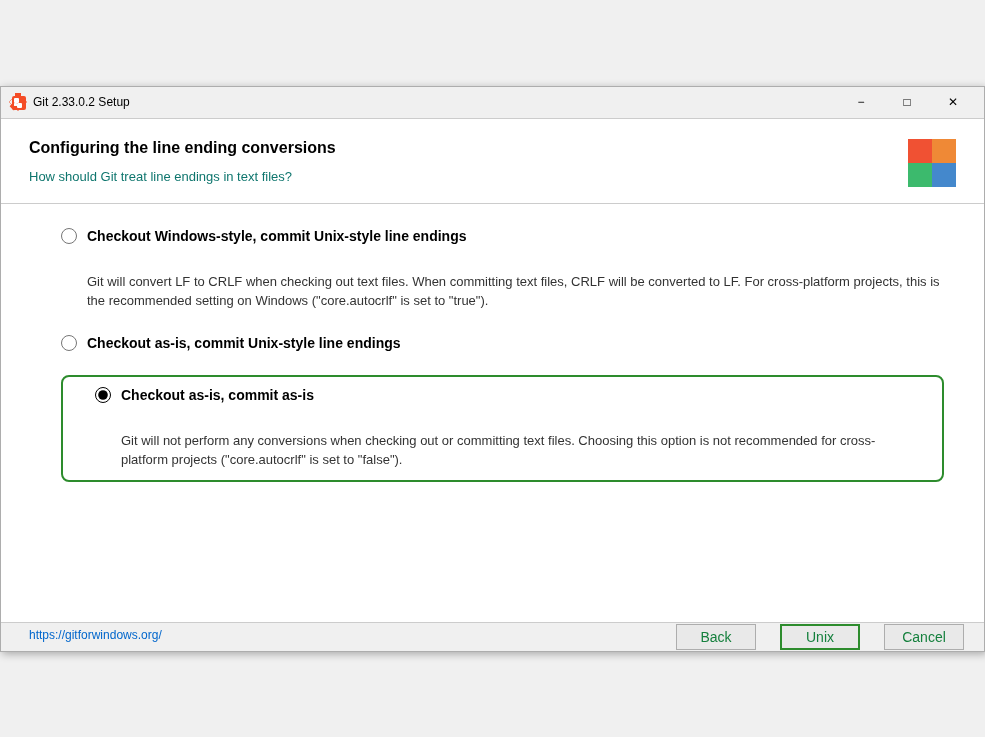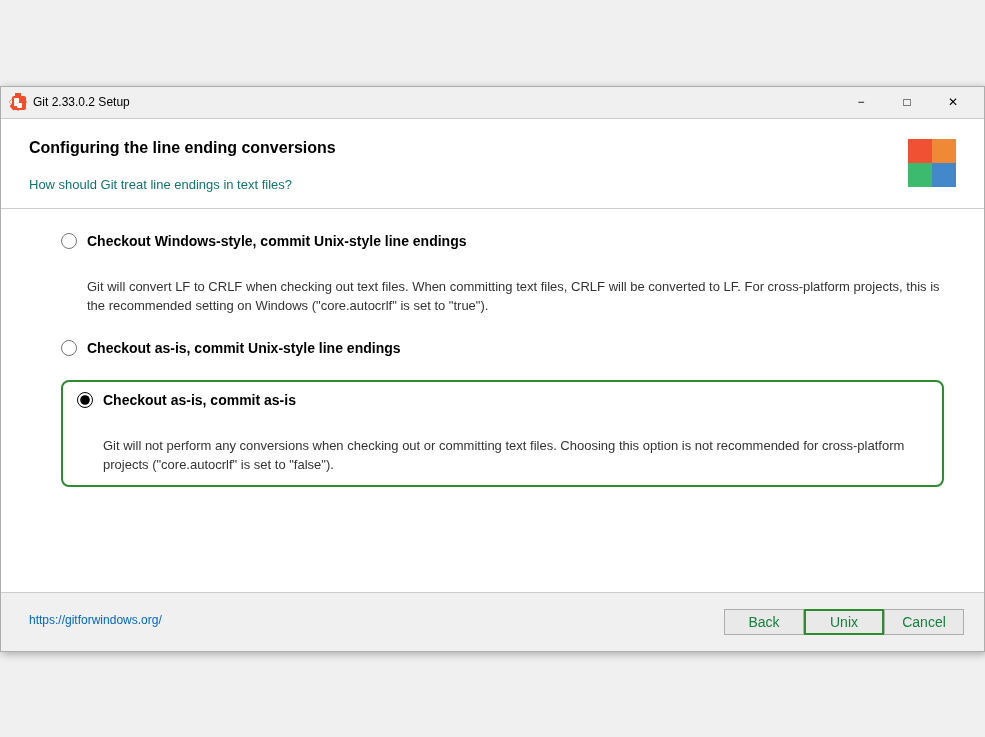--- a/index.html
+++ b/index.html
@@ -68,21 +68,21 @@
       justify-content: space-between;
       flex-shrink: 0;
     }
     .header-text {
       flex: 1;
     }
     .header-title {
       font-size: 16px;
       font-weight: bold;
       color: #000000;
-      margin-bottom: 20px;
+      margin-bottom: 12px;
     }
     .header-subtitle {
       font-size: 13px;
       color: #0f766e;
     }
     
     .git-logo {
       width: 48px;
       height: 48px;
       flex-shrink: 0;
@@ -119,42 +119,42 @@
       font-size: 13px;
       color: #333333;
       line-height: 1.5;
       margin-left: 26px;
       margin-top: 28px;
     }
     
     .option-selected-box {
       border: 2px solid #2d8c2d;
       border-radius: 8px;
-      padding: 10px 14px;
+      padding: 10px 32px;
       margin-bottom: 24px;
     }
     .option-selected-box .option-label-row {
       margin-bottom: 8px;
     }
     
     .footer-link {
       color: #0066cc;
       font-size: 12px;
       text-decoration: none;
       padding: 0 0 4px 8px;
     }
     
     .bottom-bar {
       background: #f0f0f0;
       border-top: 1px solid #cccccc;
-      padding: 16px 20px;
+      padding: 1px 20px;
       display: flex;
       align-items: center;
       justify-content: space-between;
-      gap: 0;
+      gap: 24px;
       flex-shrink: 0;
     }
     .btn {
       min-width: 80px;
       height: 26px;
       padding: 0 16px;
       font-size: 14px;
       border: 1px solid #adadad;
       background: #e9e9e9;
       cursor: pointer;

